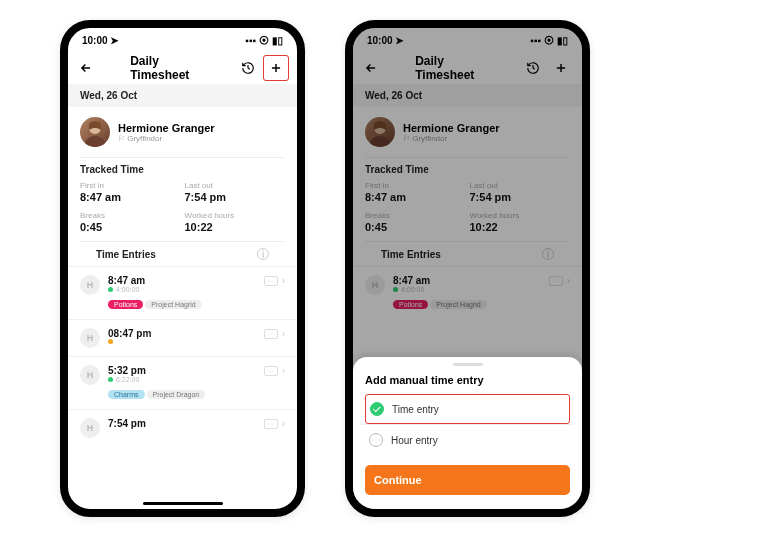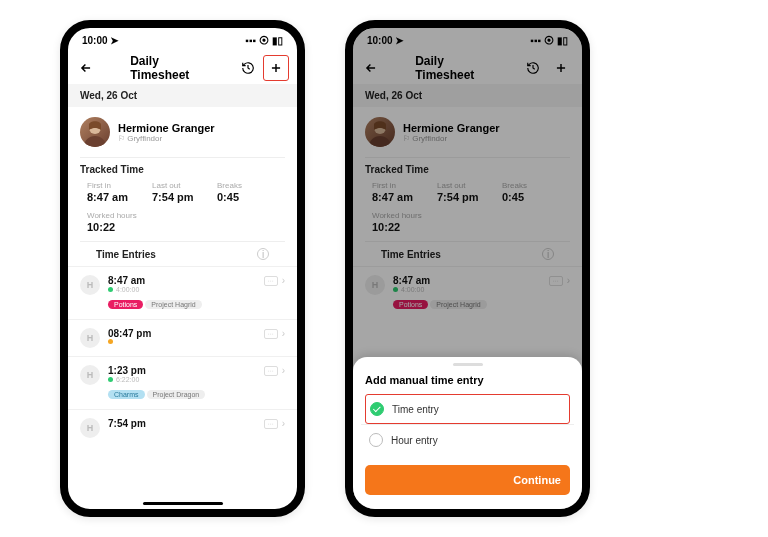--- a/index.html
+++ b/index.html
@@ -20,21 +20,21 @@
   .header-actions { display: flex; align-items: center; gap: 2px; }
   .icon-btn { width: 26px; height: 26px; display: flex; align-items: center; justify-content: center; cursor: pointer; }
   .plus-highlight { border: 1.5px solid #e43b2f; border-radius: 3px; }
   .date-bar { background: #f4f4f4; padding: 6px 12px; font-size: 10px; color: #222; font-weight:600; }
   .user-row { display: flex; align-items: center; gap: 8px; padding: 10px 12px; background:#fff; }
   .avatar { width: 30px; height: 30px; border-radius: 50%; background: linear-gradient(135deg,#b08060,#6b4030); display:flex;align-items:center;justify-content:center; overflow:hidden; }
   .avatar svg { width:100%; height:100%; }
   .user-name { font-size: 11px; font-weight: 700; }
   .user-sub { font-size: 8px; color: #999; display:flex; align-items:center; gap:2px; }
   .section-title { font-size: 10px; font-weight: 700; padding: 6px 12px 4px; color:#222; }
-  .grid2 { display: grid; grid-template-columns: 1fr 1fr 1fr; padding: 2px 19px 8px; gap: 8px 4px; }
+  .grid2 { display: grid; grid-template-columns: 1fr 1fr; padding: 2px 12px 8px; gap: 8px 4px; }
   .label { font-size: 8px; color: #aaa; }
   .value { font-size: 11px; font-weight: 700; color: #111; margin-top:1px; }
   .time-entries-head { display:flex; align-items:center; justify-content:space-between; padding: 6px 28px; }
   .entries { flex:1; overflow:hidden; }
   .entry { display:flex; align-items:flex-start; gap:8px; padding:8px 12px; border-top:1px solid #f0f0f0; }
   .entry-letter { width:20px; height:20px; border-radius:50%; background:#eee; color:#bbb; font-size:9px; font-weight:600; display:flex; align-items:center; justify-content:center; flex-shrink:0; }
   .entry-body { flex:1; }
   .entry-time { font-size:10px; font-weight:700; color:#111; }
   .entry-dur { font-size:7px; color:#bbb; display:flex; align-items:center; gap:3px; }
   .dot { width:5px; height:5px; border-radius:50%; display:inline-block; }
@@ -55,21 +55,21 @@
     position:absolute; left:0; right:0; bottom:0; background:#fff; border-radius:14px 14px 0 0;
     z-index:10; padding:6px 12px 14px; box-shadow:0 -2px 10px rgba(0,0,0,0.15);
   }
   .sheet-handle { width:30px; height:3px; background:#ddd; border-radius:2px; margin:0 auto 8px; }
   .sheet-title { font-size:11px; font-weight:700; margin-bottom:8px; }
   .option { display:flex; align-items:center; gap:8px; padding:8px 4px; font-size:10px; color:#333; }
   .option.highlight { border:1.5px solid #e43b2f; border-radius:3px; padding:7px 4px; }
   .radio { width:14px; height:14px; border-radius:50%; border:1px solid #bbb; display:flex; align-items:center; justify-content:center; }
   .radio.checked { background:#2ecc71; border-color:#2ecc71; }
   .radio.checked::after { content:""; width:6px; height:3px; border-left:1.5px solid #fff; border-bottom:1.5px solid #fff; transform:rotate(-45deg) translateY(-1px); }
-  .continue-btn { margin-top:10px; background:#f5761a; color:#fff; font-size:11px; font-weight:600; text-align:right; padding:9px; border-radius:5px; cursor:pointer; }
+  .continue-btn { margin-top:10px; background:#f5761a; color:#fff; font-size:11px; font-weight:600; text-align:left; padding:9px; border-radius:5px; cursor:pointer; }
   .divider { height:1px; background:#eee; margin: 0 -4px; }
 </style>
 </head>
 <body>
 
 <div class="phone">
   <div class="phone-inner">
     <div class="status-bar">
       <span><span>10:00</span> <span>➤</span></span>
       <span class="status-right">
@@ -165,21 +165,21 @@
             <div></div>
           </div>
           <div class="entry-right">
             <span class="sq-icon">⋯</span>
             <span class="chev">›</span>
           </div>
         </div>
         <div class="entry">
           <div class="entry-letter">H</div>
           <div class="entry-body">
-            <div class="entry-time">1:23 pm</div>
+            <div class="entry-time">5:32 pm</div>
             <div class="entry-dur"><span class="dot green"></span>6:22:00</div>
             <div><span class="tag blue">Charms</span><span class="tag grey">Project Dragon</span></div>
           </div>
           <div class="entry-right">
             <span class="sq-icon">⋯</span>
             <span class="chev">›</span>
           </div>
         </div>
         <div class="entry">
           <div class="entry-letter">H</div>

